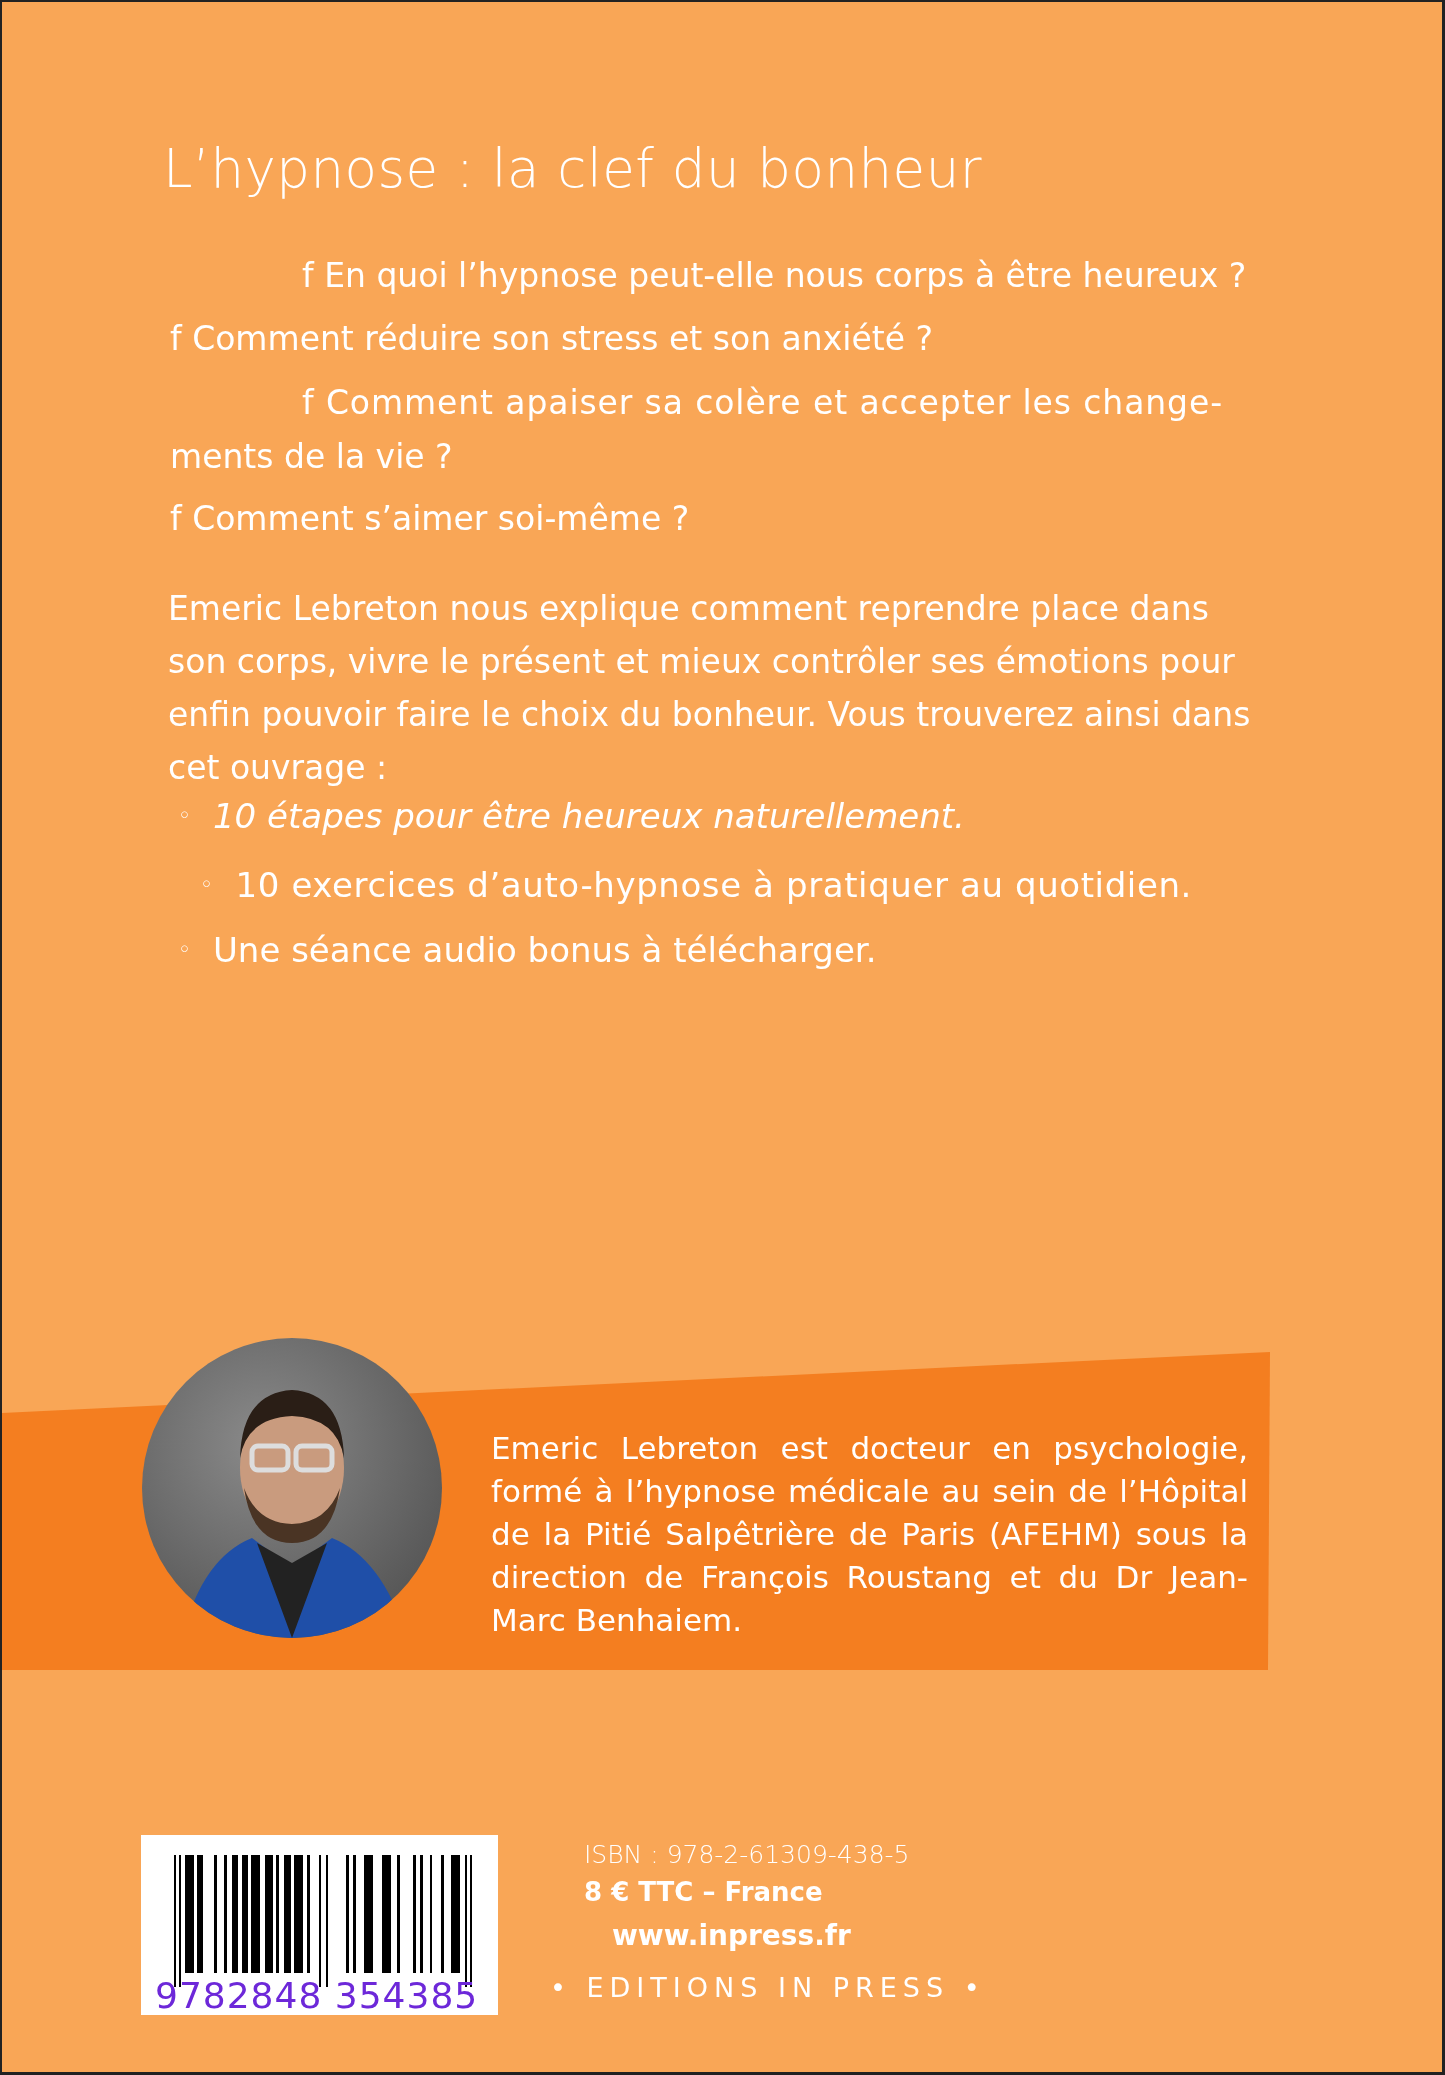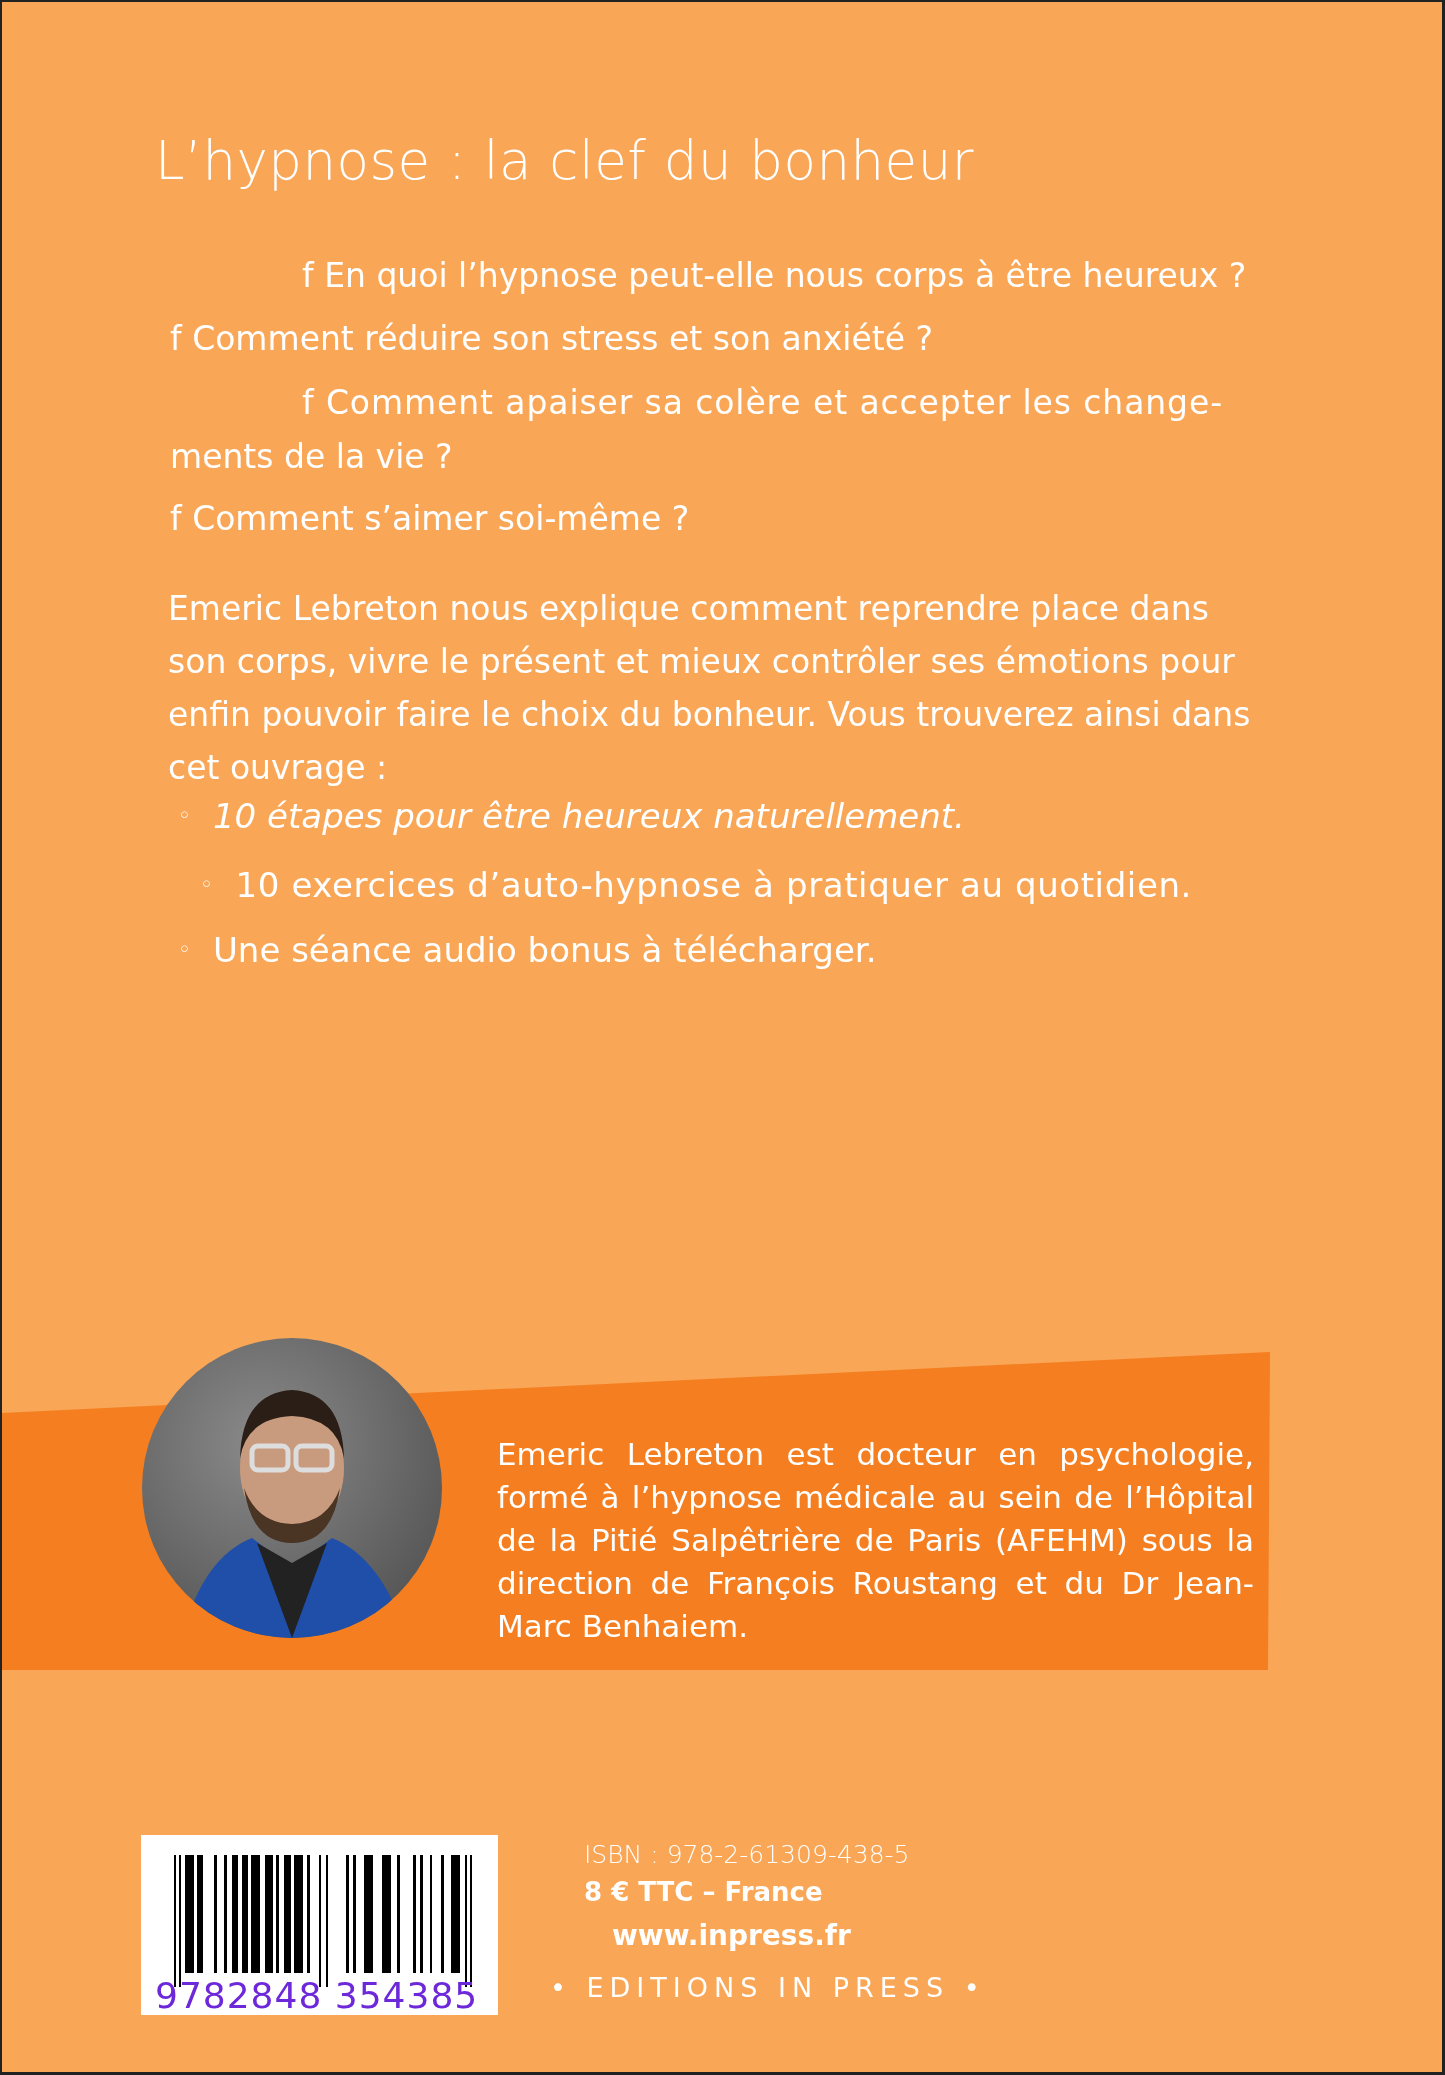--- a/index.html
+++ b/index.html
@@ -1,27 +1,27 @@
 <!DOCTYPE html>
 <html><head>
 <meta charset="utf-8">
 <style>
   html,body{margin:0;padding:0;}
   body{width:1445px;height:2075px;position:relative;overflow:hidden;background:#222;}
   .cover{position:absolute;left:2px;top:2px;width:1440px;height:2070px;background:#F9A656;overflow:hidden;
     font-family:"DejaVu Sans","Liberation Sans",sans-serif;color:#fff;}
-  .title{position:absolute;left:153px;top:128px;font-size:53px;font-weight:300;letter-spacing:0.5px;margin:0;white-space:nowrap;}
+  .title{position:absolute;left:153px;top:128px;font-size:53px;font-weight:300;letter-spacing:0.5px;margin:8px;white-space:nowrap;}
   .q{position:absolute;font-size:33px;white-space:nowrap;line-height:1;}
   .para{position:absolute;left:166px;top:580px;width:1100px;font-size:33px;line-height:53px;margin:0;}
   .bul{position:absolute;font-size:34px;white-space:nowrap;line-height:1;}
   .bul .dot{display:inline-block;margin-right:22px;font-size:22px;vertical-align:middle;position:relative;top:-3px;}
   svg.band{position:absolute;left:0;top:0;}
   .photo{position:absolute;left:140px;top:1336px;width:300px;height:300px;border-radius:50%;overflow:hidden;
     background:radial-gradient(circle at 40% 35%,#8a8a8a,#5c5c5c 70%,#4a4a4a);}
-  .bio{position:absolute;left:482px;top:1418px;width:757px;font-size:31px;line-height:43px;text-align:justify;margin:13px;}
+  .bio{position:absolute;left:482px;top:1418px;width:757px;font-size:31px;line-height:43px;text-align:justify;margin:7px;}
   .barcode{position:absolute;left:139px;top:1833px;width:357px;height:180px;background:#fff;}
   .barnum{position:absolute;left:14px;top:140px;font-family:"DejaVu Sans",sans-serif;font-size:36px;color:#6d28d9;letter-spacing:1px;}
   .isbn{position:absolute;left:582px;top:1838px;font-size:25px;font-weight:300;white-space:nowrap;}
   .price{position:absolute;left:582px;top:1875px;font-size:26px;font-weight:bold;white-space:nowrap;}
   .web{position:absolute;left:610px;top:1917px;font-size:28px;font-weight:bold;white-space:nowrap;}
   .pub{position:absolute;left:548px;top:1970px;font-size:27px;letter-spacing:6px;white-space:nowrap;}
 </style>
 </head>
 <body>
 

